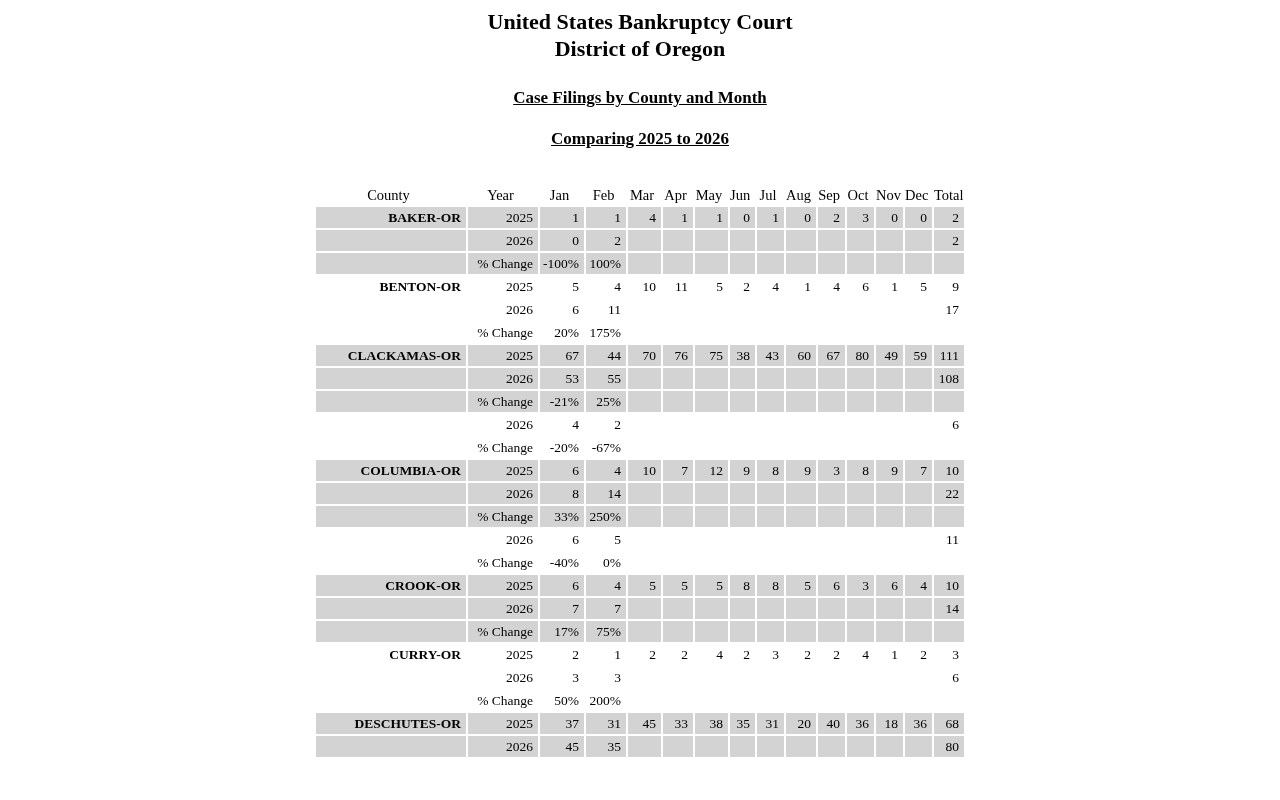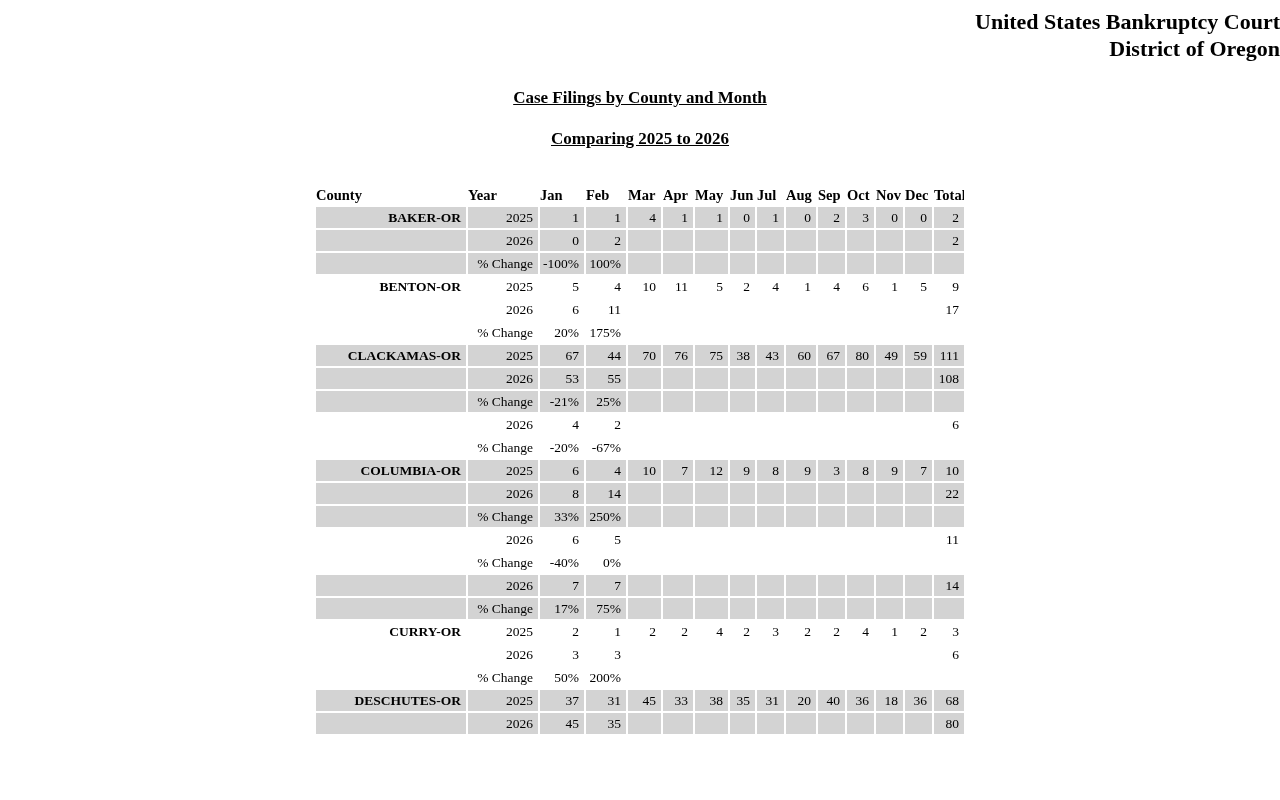--- a/index.html
+++ b/index.html
@@ -11,44 +11,43 @@
     overflow: hidden;
     font-family: "Liberation Serif", "DejaVu Serif", serif;
     color: #000000;
   }
   .page { width: 1280px; text-align: center; }
   .title {
     margin: 8px 0 0 0;
     font-size: 22px;
     line-height: 27px;
     font-weight: bold;
-    text-align: right;
   }
   .subtitle {
     font-weight: bold;
     font-size: 17px;
     line-height: 19px;
     text-decoration: underline;
   }
   .subtitle.first { margin-top: 26px; }
   .subtitle.second { margin-top: 22px; }
   table.filings {
     border-collapse: separate;
     border-spacing: 2px;
     table-layout: fixed;
     width: 652px;
     margin: 36px auto 0 auto;
   }
   table.filings th {
     font-size: 14.5px;
-    font-weight: bold;
+    font-weight: normal;
     height: 19px;
     line-height: 19px;
     padding: 0 5px 0 0;
-    text-align: left;
+    text-align: center;
     white-space: nowrap;
     overflow: hidden;
   }
   table.filings td {
     font-size: 13.5px;
     height: 21px;
     line-height: 21px;
     padding: 0 5px 0 0;
     text-align: right;
     white-space: nowrap;
@@ -376,20 +375,37 @@
           <td></td>
           <td></td>
           <td></td>
           <td></td>
           <td></td>
           <td></td>
           <td></td>
           <td></td>
         </tr>
         <tr class="shaded">
+          <td class="county-cell">CROOK-OR</td>
+          <td>2025</td>
+          <td>6</td>
+          <td>4</td>
+          <td>5</td>
+          <td>5</td>
+          <td>5</td>
+          <td>8</td>
+          <td>8</td>
+          <td>5</td>
+          <td>6</td>
+          <td>3</td>
+          <td>6</td>
+          <td>4</td>
+          <td>10</td>
+        </tr>
+        <tr class="shaded">
           <td></td>
           <td>2026</td>
           <td>7</td>
           <td>7</td>
           <td></td>
           <td></td>
           <td></td>
           <td></td>
           <td></td>
           <td></td>

